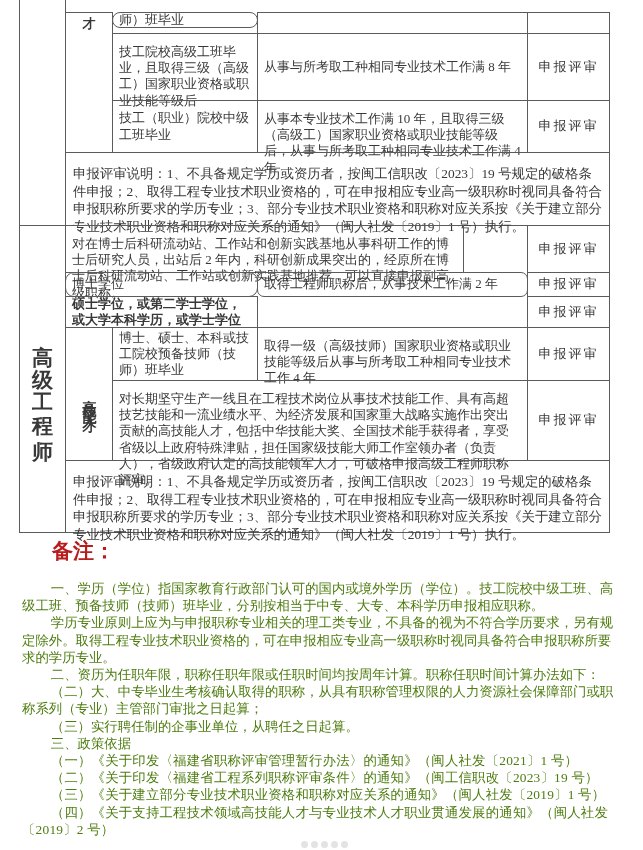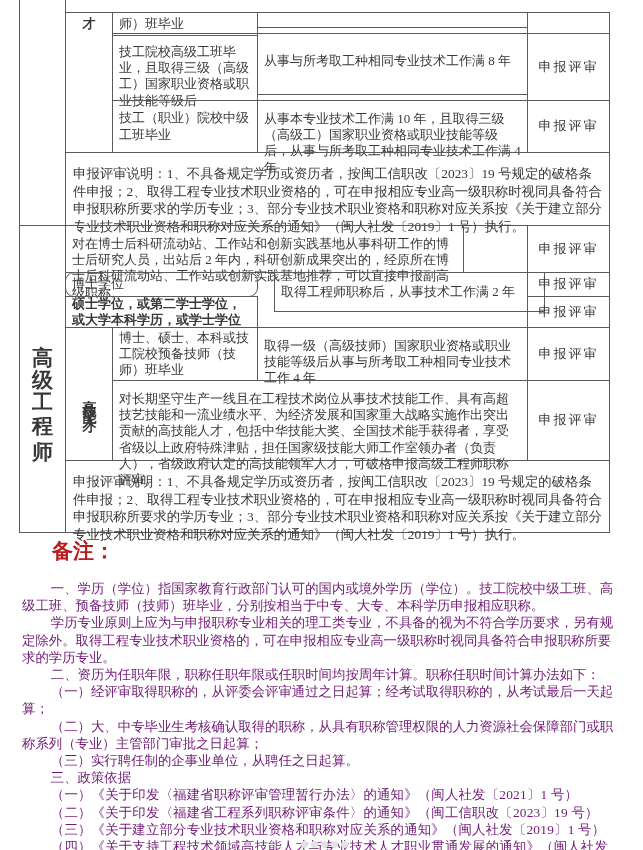--- a/index.html
+++ b/index.html
@@ -29,56 +29,56 @@
     align-items:center; padding-top:20px;
   }
   .v-small {
     font-weight:bold; font-size:14px; letter-spacing:5px;
     align-items:center; padding-top:14px;
   }
   .tiny-label { font-weight:bold; justify-content:center; align-items:flex-start; padding-top:3px; }
   
   .notes { position:absolute; left:22px; top:537px; width:598px; }
   .notes-heading { font-weight:bold; font-size:21px; margin:0 0 15px 30px; color:#b91c1c; }
-  .notes p { margin:0; font-size:13.4px; line-height:17.2px; text-indent:2.15em; color:#701a75; }
+  .notes p { margin:0; font-size:13.4px; line-height:17.2px; text-indent:2.15em; color:#4d7c0f; }
   .notes p.law { letter-spacing:0.2px; }
   
   .dots { position:absolute; left:301px; top:841px; display:flex; gap:3px; }
   .dot { width:7px; height:7px; border-radius:50%; background:#e3e3e3; }
 </style>
 </head>
 <body>
 
 <div class="sheet">
 
   <div class="cell no-top" style="left:19px; top:0; width:47px; height:226px;"></div>
 
   <div class="cell tiny-label" style="left:65px; top:12px; width:48px; height:141px;">才</div>
 
-  <div class="cell" style="left:112px; top:12px; width:146px; height:24px;">师）班毕业</div>
+  <div class="cell" style="left:112px; top:12px; width:146px; height:16px;border-radius:8px;">师）班毕业</div>
   <div class="cell" style="left:257px; top:12px; width:271px; height:22px;"></div>
   <div class="cell" style="left:527px; top:12px; width:83px; height:22px;"></div>
 
   <div class="cell top" style="left:112px; top:33px; width:146px; height:68px;">技工院校高级工班毕业，且取得三级（高级工）国家职业资格或职业技能等级后</div>
-  <div class="cell" style="left:257px; top:27px; width:271px; height:68px;">从事与所考取工种相同专业技术工作满 8 年</div>
+  <div class="cell" style="left:257px; top:33px; width:271px; height:68px;">从事与所考取工种相同专业技术工作满 8 年</div>
   <div class="cell apply" style="left:527px; top:33px; width:83px; height:68px;">申报评审</div>
 
   <div class="cell" style="left:112px; top:100px; width:146px; height:53px;">技工（职业）院校中级工班毕业</div>
   <div class="cell top" style="left:257px; top:100px; width:271px; height:53px;">从事本专业技术工作满 10 年，且取得三级（高级工）国家职业资格或职业技能等级后，从事与所考取工种相同专业技术工作满 4 年</div>
   <div class="cell apply" style="left:527px; top:100px; width:83px; height:53px;">申报评审</div>
 
   <div class="cell note-cell" style="left:65px; top:152px; width:545px; height:74px;">申报评审说明：1、不具备规定学历或资历者，按闽工信职改〔2023〕19 号规定的破格条件申报；2、取得工程专业技术职业资格的，可在申报相应专业高一级职称时视同具备符合申报职称所要求的学历专业；3、部分专业技术职业资格和职称对应关系按《关于建立部分专业技术职业资格和职称对应关系的通知》（闽人社发〔2019〕1 号）执行。</div>
 
   <div class="cell v-label v-big" style="left:19px; top:225px; width:47px; height:308px;">高级工程师</div>
 
   <div class="cell top" style="left:65px; top:225px; width:399px; height:48px;">对在博士后科研流动站、工作站和创新实践基地从事科研工作的博士后研究人员，出站后 2 年内，科研创新成果突出的，经原所在博士后科研流动站、工作站或创新实践基地推荐，可以直接申报副高级职称。</div>
   <div class="cell apply" style="left:527px; top:225px; width:83px; height:48px;">申报评审</div>
 
   <div class="cell" style="left:65px; top:272px; width:193px; height:25px;border-radius:9px;">博士学位</div>
-  <div class="cell" style="left:274px; top:272px; width:271px; height:40px;">取得工程师职称后，从事技术工作满 2 年</div>
+  <div class="cell" style="left:257px; top:272px; width:271px; height:25px;border-radius:7px;">取得工程师职称后，从事技术工作满 2 年</div>
   <div class="cell apply" style="left:527px; top:272px; width:83px; height:25px;">申报评审</div>
 
   <div class="cell" style="left:65px; top:296px; width:193px; height:32px;font-weight:bold;">硕士学位，或第二学士学位，或大学本科学历，或学士学位</div>
   <div class="cell apply" style="left:527px; top:296px; width:83px; height:32px;">申报评审</div>
 
   <div class="cell v-label v-small" style="left:65px; top:327px; width:48px; height:134px;">高技能人才</div>
 
   <div class="cell" style="left:112px; top:327px; width:146px; height:54px;">博士、硕士、本科或技工院校预备技师（技师）班毕业</div>
   <div class="cell top" style="left:257px; top:327px; width:271px; height:54px;">取得一级（高级技师）国家职业资格或职业技能等级后从事与所考取工种相同专业技术工作 4 年</div>
   <div class="cell apply" style="left:527px; top:327px; width:83px; height:54px;">申报评审</div>
@@ -86,21 +86,20 @@
   <div class="cell top" style="left:112px; top:380px; width:416px; height:81px;">对长期坚守生产一线且在工程技术岗位从事技术技能工作、具有高超技艺技能和一流业绩水平、为经济发展和国家重大战略实施作出突出贡献的高技能人才，包括中华技能大奖、全国技术能手获得者，享受省级以上政府特殊津贴，担任国家级技能大师工作室领办者（负责人），省级政府认定的高技能领军人才，可破格申报高级工程师职称评审。</div>
   <div class="cell apply" style="left:527px; top:380px; width:83px; height:81px;">申报评审</div>
 
   <div class="cell note-cell" style="left:65px; top:460px; width:545px; height:73px;">申报评审说明：1、不具备规定学历或资历者，按闽工信职改〔2023〕19 号规定的破格条件申报；2、取得工程专业技术职业资格的，可在申报相应专业高一级职称时视同具备符合申报职称所要求的学历专业；3、部分专业技术职业资格和职称对应关系按《关于建立部分专业技术职业资格和职称对应关系的通知》（闽人社发〔2019〕1 号）执行。</div>
 
   <div class="notes">
     <div class="notes-heading">备注：</div>
     <p>一、学历（学位）指国家教育行政部门认可的国内或境外学历（学位）。技工院校中级工班、高级工班、预备技师（技师）班毕业，分别按相当于中专、大专、本科学历申报相应职称。</p>
     <p>学历专业原则上应为与申报职称专业相关的理工类专业，不具备的视为不符合学历要求，另有规定除外。取得工程专业技术职业资格的，可在申报相应专业高一级职称时视同具备符合申报职称所要求的学历专业。</p>
     <p>二、资历为任职年限，职称任职年限或任职时间均按周年计算。职称任职时间计算办法如下：</p>
-    <p>（一）经评审取得职称的，从评委会评审通过之日起算；经考试取得职称的，从考试最后一天起算；</p>
     <p>（二）大、中专毕业生考核确认取得的职称，从具有职称管理权限的人力资源社会保障部门或职称系列（专业）主管部门审批之日起算；</p>
     <p>（三）实行聘任制的企事业单位，从聘任之日起算。</p>
     <p>三、政策依据</p>
     <p class="law">（一）《关于印发〈福建省职称评审管理暂行办法〉的通知》（闽人社发〔2021〕1 号）</p>
     <p class="law">（二）《关于印发〈福建省工程系列职称评审条件〉的通知》（闽工信职改〔2023〕19 号）</p>
     <p class="law">（三）《关于建立部分专业技术职业资格和职称对应关系的通知》（闽人社发〔2019〕1 号）</p>
     <p class="law">（四）《关于支持工程技术领域高技能人才与专业技术人才职业贯通发展的通知》（闽人社发〔2019〕2 号）</p>
   </div>
 
   <div class="dots">

